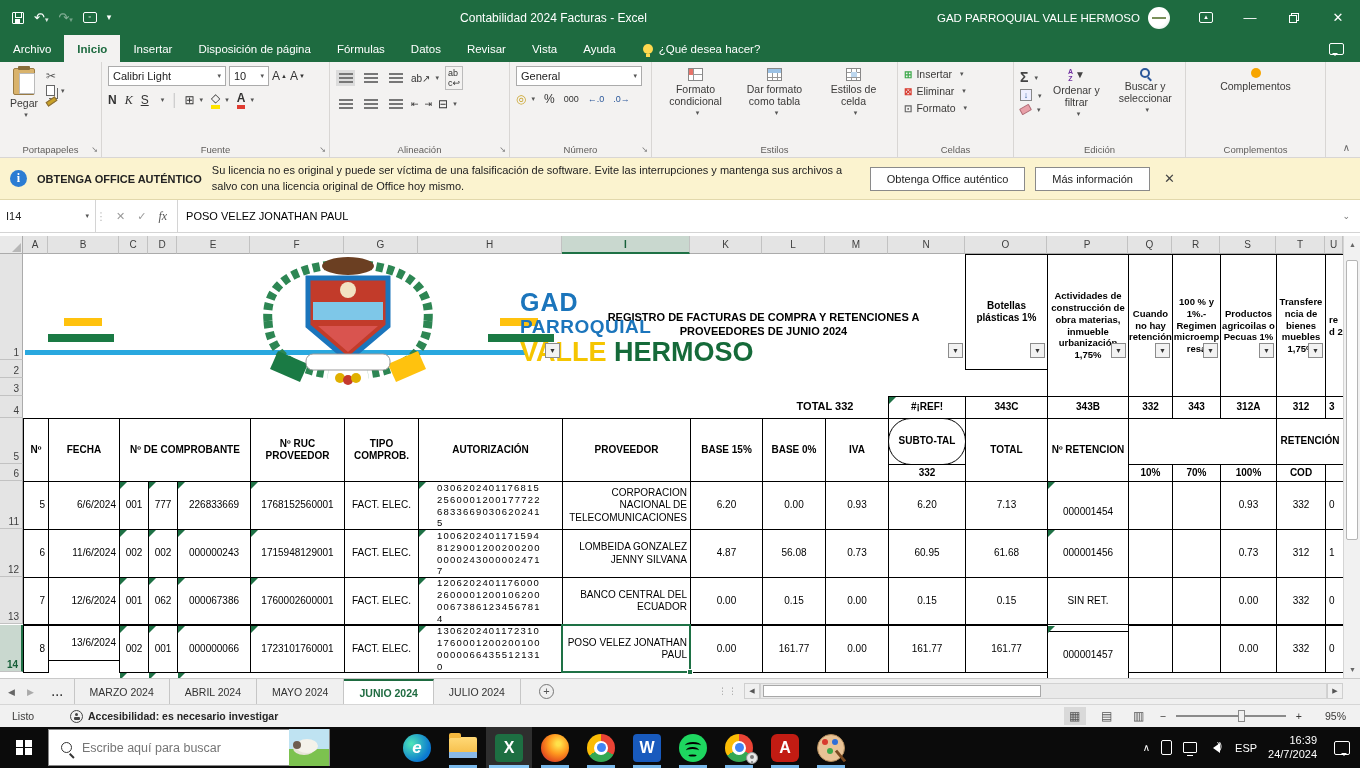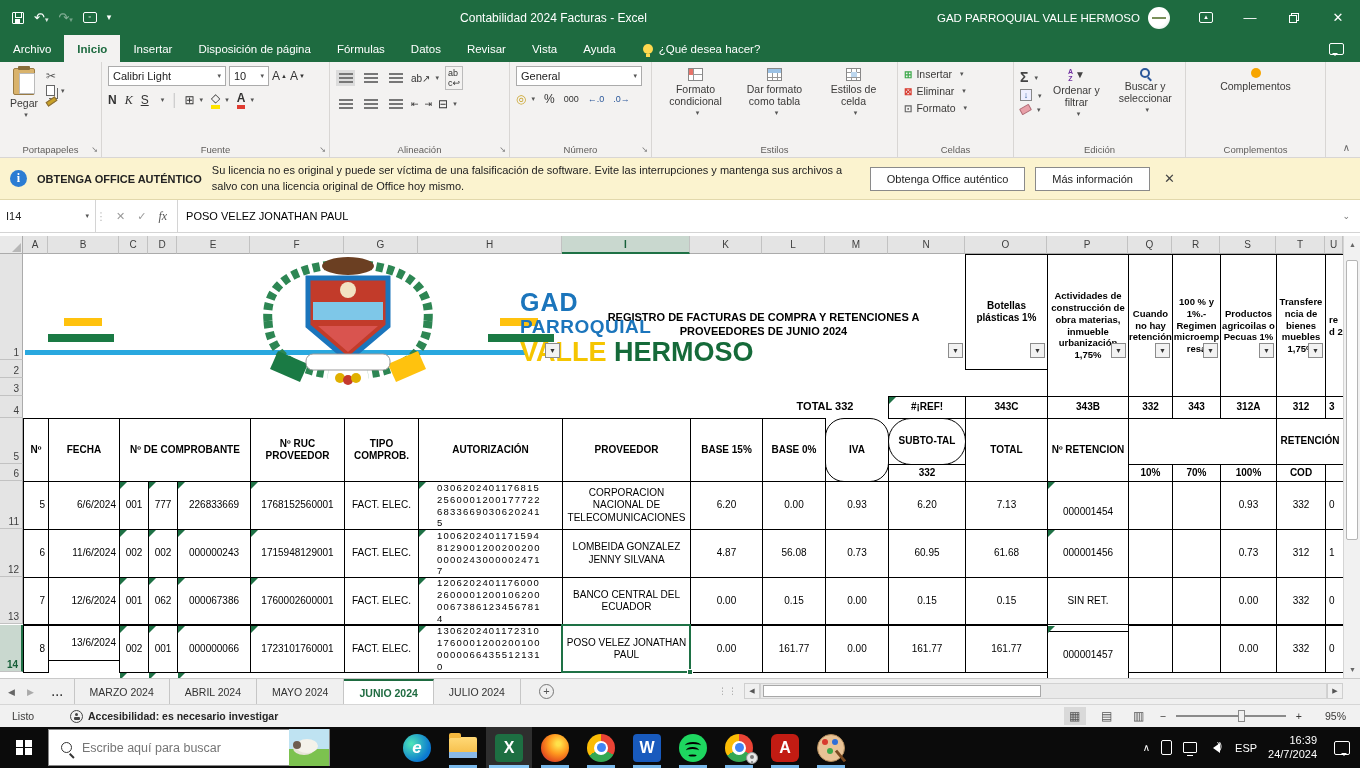--- a/index.html
+++ b/index.html
@@ -113,21 +113,21 @@
   .b{border:1px solid #000;}
   .wrap{white-space:normal;}
   .ba{overflow-wrap:anywhere;}
   .s95{font-size:9.5px;}
   .s11{font-size:11px;}
   .bold{font-weight:bold;}
   .right{justify-content:flex-end;padding-right:3px;}
   .left{justify-content:flex-start;padding-left:3px;text-align:left;}
   .padx{padding:0 30px;}
   .auth{font-size:9.5px;letter-spacing:1.2px;justify-content:flex-start;text-align:left;white-space:normal;word-break:break-all;padding:1px 18px;}
-  .prov{justify-content:flex-start;text-align:center;white-space:normal;padding:1px 3px;}
+  .prov{justify-content:flex-start;text-align:right;white-space:normal;padding:1px 3px;}
   .tri{position:absolute;width:0;height:0;border-top:7px solid #1e7145;border-right:7px solid transparent;z-index:5;}
   .dd{position:absolute;width:15px;height:15px;background:#f2f2f2;border:1px solid #8c8c8c;color:#333;font-size:7px;display:flex;align-items:center;justify-content:center;z-index:6;}
   #selbox{position:absolute;border:2px solid #1e7145;z-index:7;}
   #fillhandle{position:absolute;width:6px;height:6px;background:#1e7145;border:1px solid #fff;z-index:8;}
 
   
   #logo{position:absolute;left:23px;top:20px;width:660px;height:138px;z-index:4;pointer-events:none;}
   .lbar{position:absolute;height:8px;}
   .lg-text{position:absolute;left:497px;top:34px;line-height:1;white-space:nowrap;}
   .lg1{font-size:25px;font-weight:bold;color:#1b75bc;letter-spacing:1px;}
@@ -556,21 +556,21 @@
       <div class="cell b bold left" style="left: 1325px; top: 160px; width: 19px; height: 23px;">3</div>
       <div class="cell b bold" style="left: 23px; top: 182px; width: 26px; height: 64px;">Nº</div>
       <div class="cell b bold" style="left: 48px; top: 182px; width: 72px; height: 64px;">FECHA</div>
       <div class="cell b bold" style="left: 119px; top: 182px; width: 132px; height: 64px;">Nº DE COMPROBANTE</div>
       <div class="cell b bold wrap" style="left: 250px; top: 182px; width: 95px; height: 64px;">Nº RUC PROVEEDOR</div>
       <div class="cell b bold wrap" style="left: 344px; top: 182px; width: 75px; height: 64px;">TIPO COMPROB.</div>
       <div class="cell b bold" style="left: 418px; top: 182px; width: 145px; height: 64px;">AUTORIZACIÓN</div>
       <div class="cell b bold" style="left: 562px; top: 182px; width: 129px; height: 64px;">PROVEEDOR</div>
       <div class="cell b bold" style="left: 690px; top: 182px; width: 73px; height: 64px;">BASE 15%</div>
       <div class="cell b bold" style="left: 762px; top: 182px; width: 64px; height: 64px;">BASE 0%</div>
-      <div class="cell b bold" style="left: 825px; top: 182px; width: 64px; height: 64px; border-radius: 19px;">IVA</div>
+      <div class="cell b bold" style="left: 825px; top: 182px; width: 64px; height: 64px;">IVA</div>
       <div class="cell b bold" style="left: 888px; top: 182px; width: 78px; height: 47px; border-radius: 23px;">SUBTO-TAL</div>
       <div class="cell b bold" style="left: 888px; top: 228px; width: 78px; height: 18px;">332</div>
       <div class="cell b bold" style="left: 965px; top: 182px; width: 83px; height: 64px;">TOTAL</div>
       <div class="cell b bold wrap" style="left: 1047px; top: 182px; width: 82px; height: 64px;">Nº RETENCION</div>
       <div class="cell b bold" style="left: 1128px; top: 228px; width: 45px; height: 18px;">10%</div>
       <div class="cell b bold" style="left: 1172px; top: 228px; width: 49px; height: 18px;">70%</div>
       <div class="cell b bold" style="left: 1220px; top: 228px; width: 57px; height: 18px;">100%</div>
       <div class="cell b bold" style="left: 1276px; top: 182px; width: 68px; height: 47px;">RETENCIÓN</div>
       <div class="cell b bold" style="left: 1276px; top: 228px; width: 50px; height: 18px;">COD</div>
       <div class="cell b" style="left: 1325px; top: 228px; width: 19px; height: 18px;"></div>

